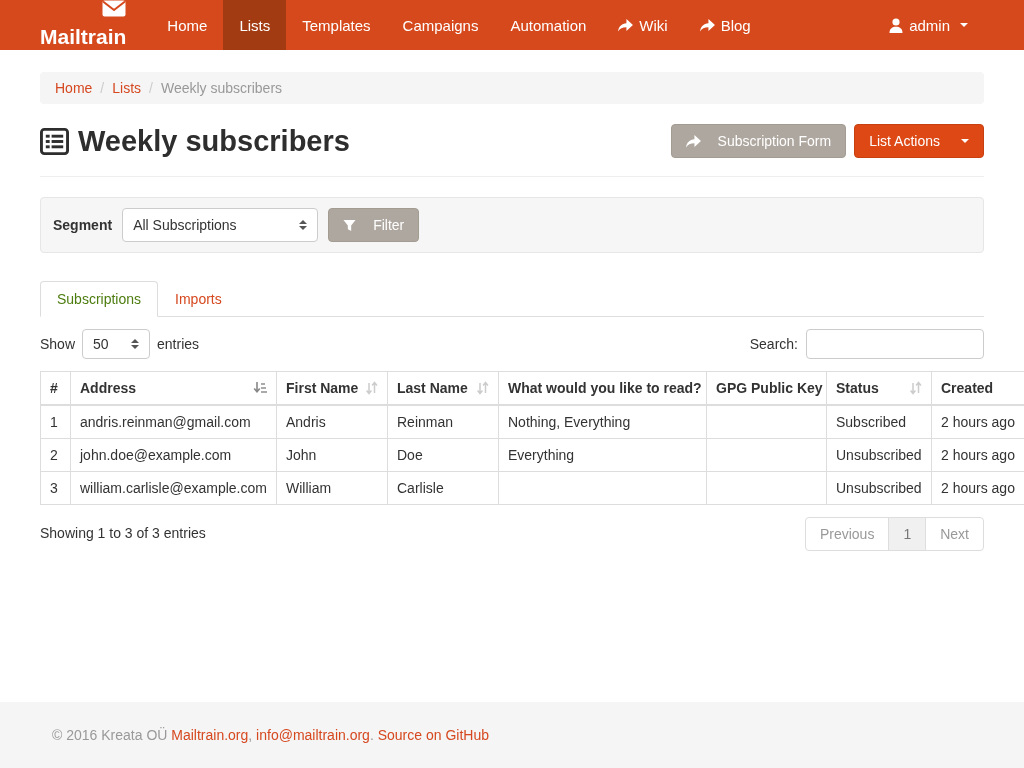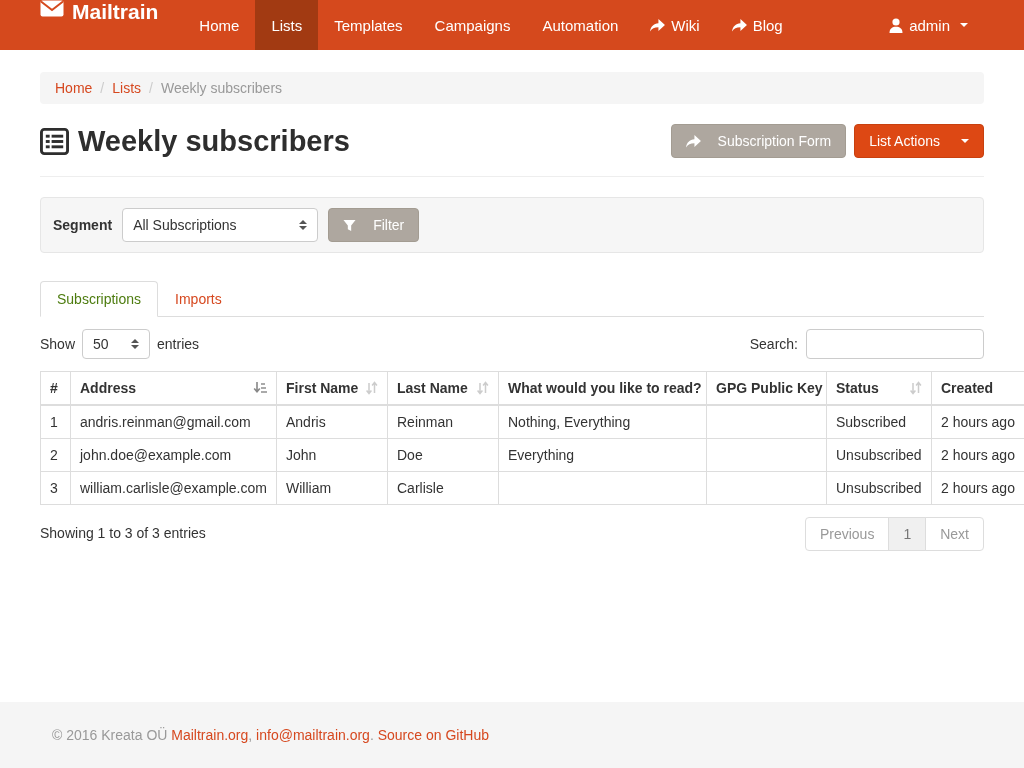--- a/index.html
+++ b/index.html
@@ -15,24 +15,25 @@
 
   
   .navbar {
     height: 50px;
     background: #d5491d;
     display: flex;
     align-items: stretch;
     flex-shrink: 0;
   }
   .navbar-brand {
-    display: flex; align-items: flex-start; gap: 8px;
+    display: flex; align-items: flex-end; gap: 8px;
     padding: 0 15px 0 40px;
     color: #fff; font-size: 21px; font-weight: 700;
     cursor: pointer;
+    flex-direction: column;
   }
   .nav-items { display: flex; align-items: stretch; margin-left: 10px; }
   .nav-item {
     display: flex; align-items: center; gap: 6px;
     padding: 0 16px; color: #fff; font-size: 15px; cursor: pointer;
   }
   .nav-item.active { background: #a23a12; }
   .nav-right { margin-left: auto; display: flex; align-items: stretch; padding-right: 40px; }
   .caret {
     display: inline-block; width: 0; height: 0;

